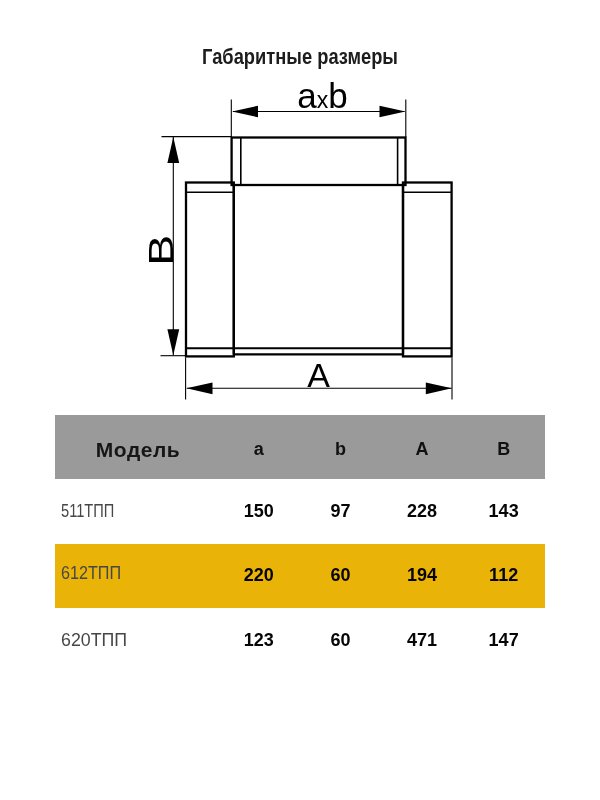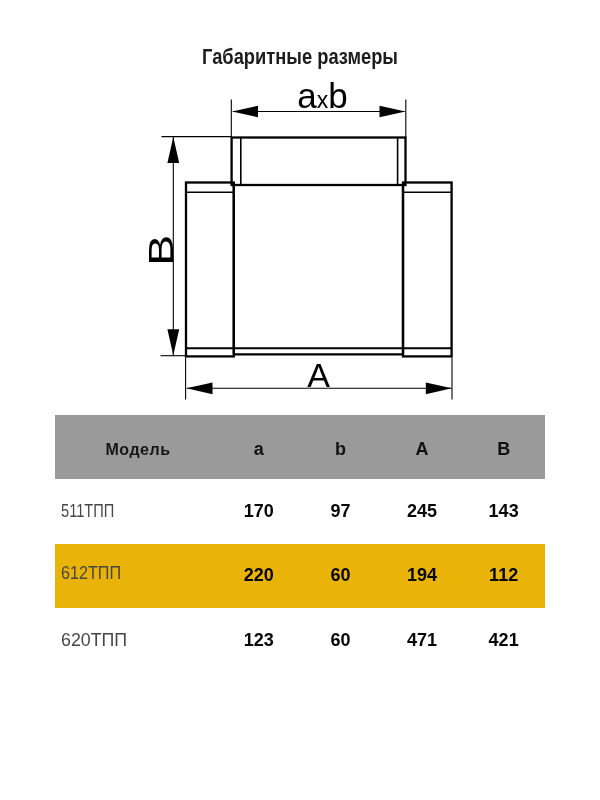--- a/index.html
+++ b/index.html
@@ -4,21 +4,21 @@
 <style>
 html,body{margin:0;padding:0;background:#ffffff;}
 body{width:600px;height:800px;overflow:hidden;position:relative;font-family:"Liberation Sans",sans-serif;}
 #d{position:absolute;left:0;top:0;}
 .tbl{position:absolute;left:55px;top:415px;width:489.5px;}
 .row{display:flex;height:64.3px;align-items:center;box-sizing:border-box;}
 .hdr{background:#9a9a9a;padding-top:5px;}
 .alt{background:#eab308;}
 .c1{width:163px;box-sizing:border-box;padding-left:5.5px;}
 .c{width:81.62px;text-align:center;}
-.hdr .c1{text-align:center;padding-left:0;font-weight:bold;font-size:16px;color:#161616;letter-spacing:0.5px;text-indent:3px;}
+.hdr .c1{text-align:center;padding-left:0;font-weight:bold;font-size:21px;color:#161616;letter-spacing:0.5px;text-indent:3px;}
 .hdr .c{font-weight:bold;font-size:18px;color:#111;}
 .mdl span{display:inline-block;transform-origin:left center;}
 .s1 span{transform:scaleX(0.8125);}
 .s2 span{transform:scaleX(0.898);position:relative;top:-2px;}
 .s3 span{transform:scaleX(0.989);}
 .mdl{font-size:18px;color:#474747;}
 .num{font-weight:bold;font-size:18px;color:#060606;}
 </style>
 </head>
 <body>
@@ -83,32 +83,32 @@
 <div class="tbl">
   <div class="row hdr">
     <div class="c1">Модель</div>
     <div class="c">a</div>
     <div class="c">b</div>
     <div class="c">A</div>
     <div class="c">B</div>
   </div>
   <div class="row">
     <div class="c1 mdl s1"><span>511ТПП</span></div>
-    <div class="c num">170</div>
+    <div class="c num">150</div>
     <div class="c num">97</div>
-    <div class="c num">245</div>
+    <div class="c num">228</div>
     <div class="c num">143</div>
   </div>
   <div class="row alt">
     <div class="c1 mdl s2"><span>612ТПП</span></div>
     <div class="c num">220</div>
     <div class="c num">60</div>
     <div class="c num">194</div>
     <div class="c num">112</div>
   </div>
   <div class="row">
     <div class="c1 mdl s3"><span>620ТПП</span></div>
     <div class="c num">123</div>
     <div class="c num">60</div>
     <div class="c num">471</div>
-    <div class="c num">421</div>
+    <div class="c num">147</div>
   </div>
 </div>
 
 </body></html>

